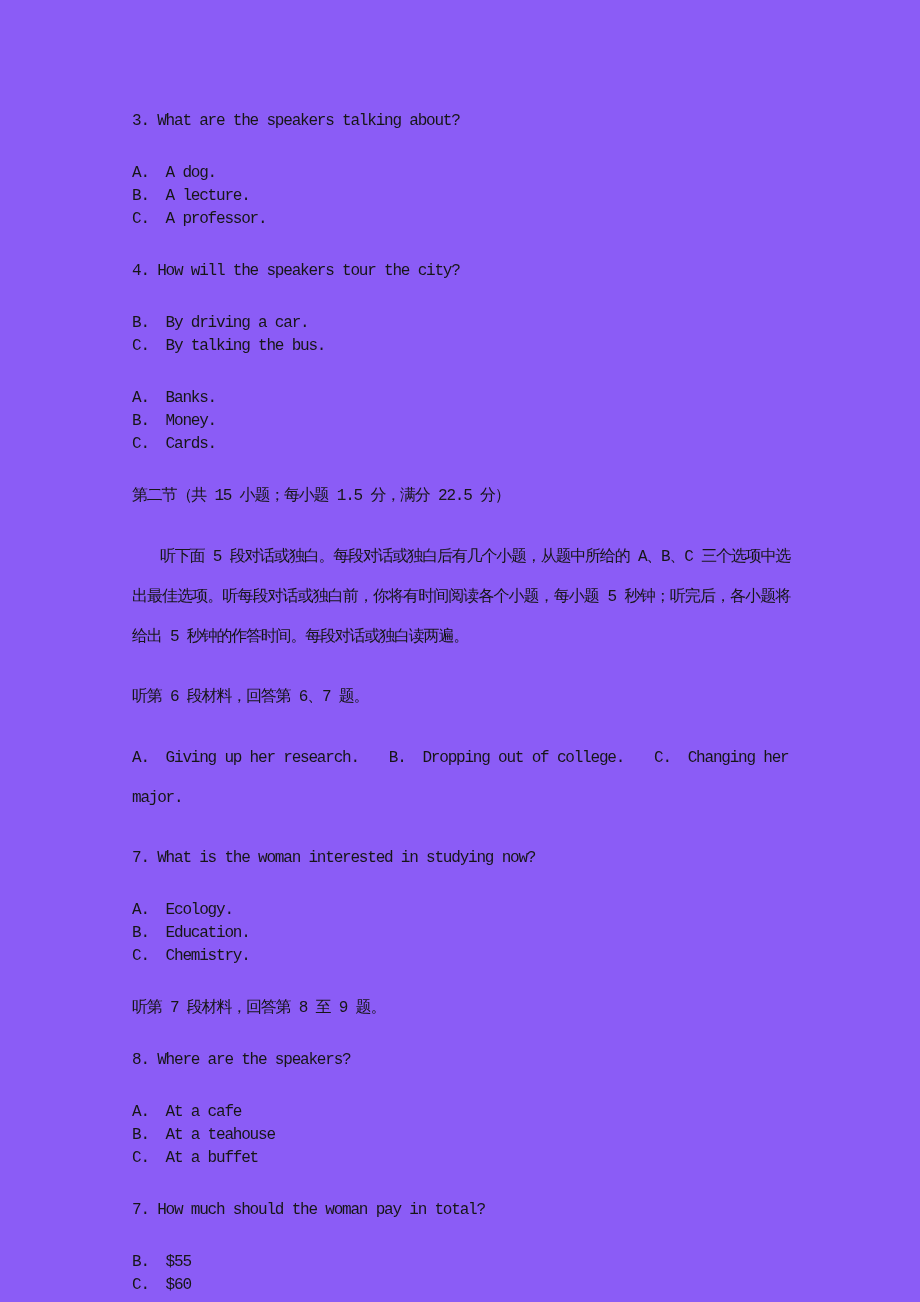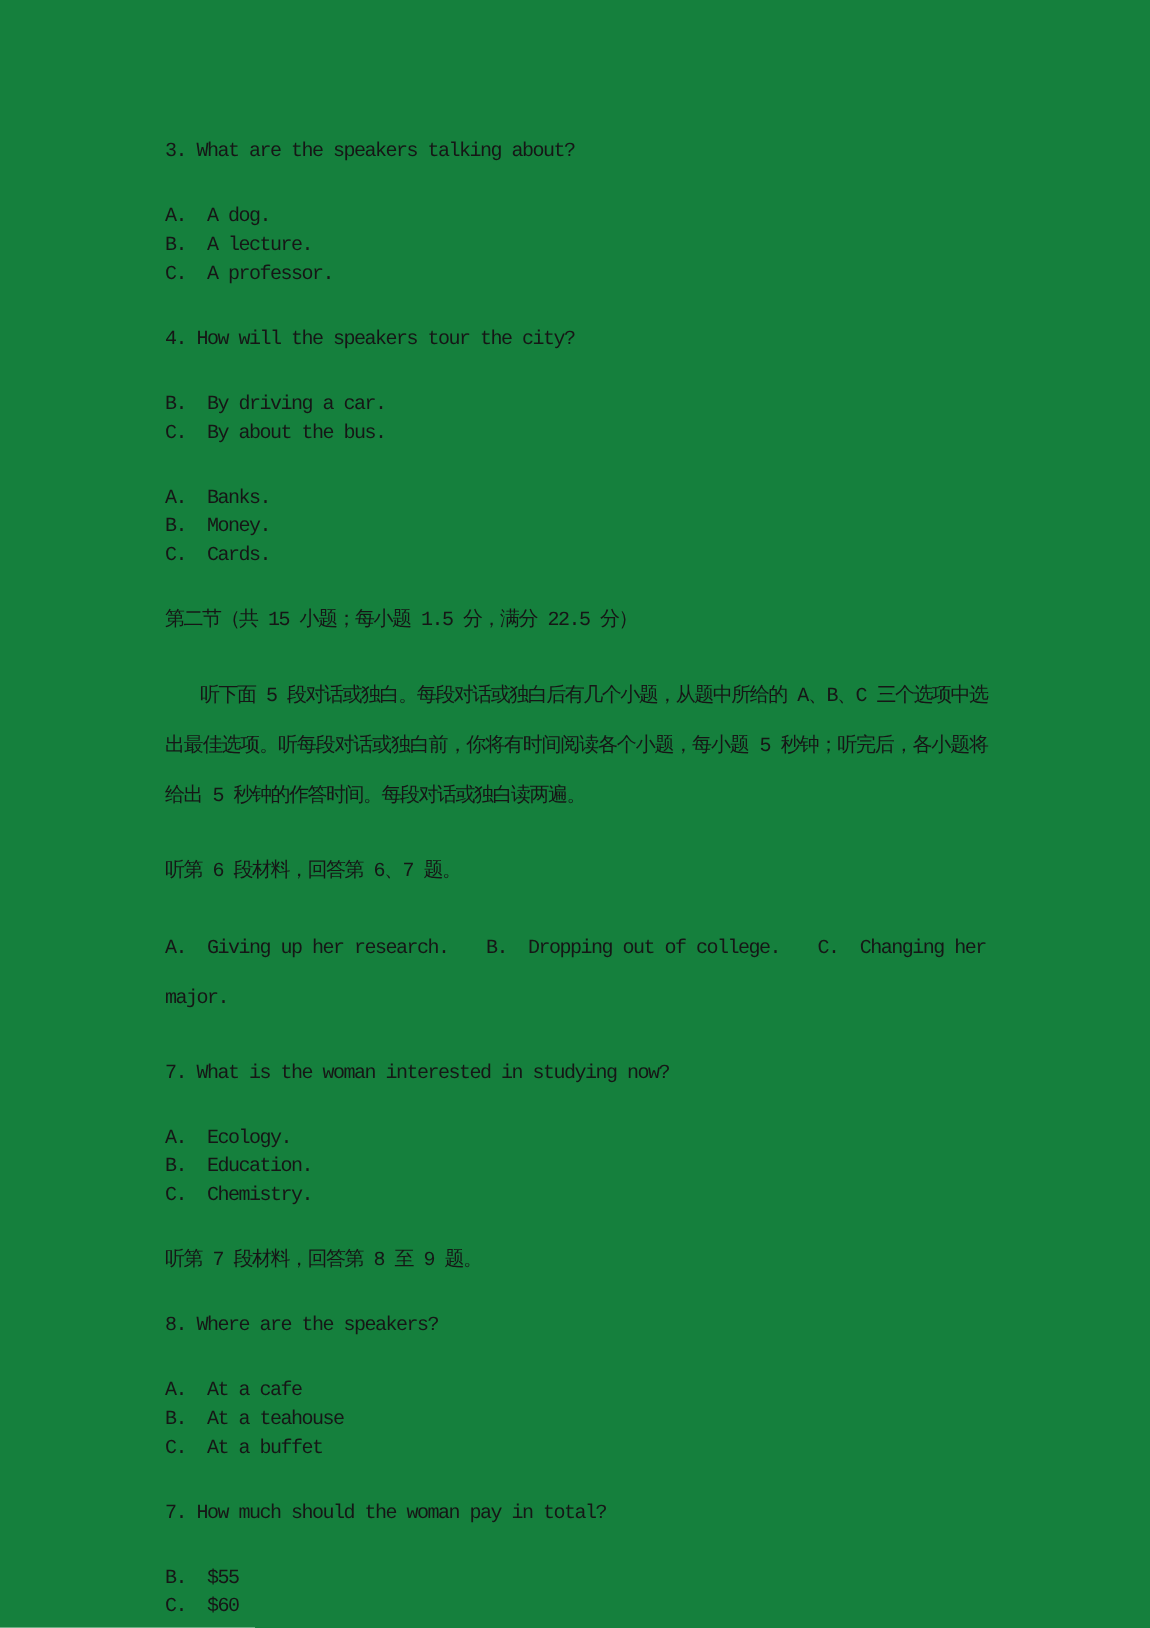--- a/index.html
+++ b/index.html
@@ -10,21 +10,21 @@
   body {
     width: 920px;
     height: 1302px;
     overflow: hidden;
   }
   .page {
     box-sizing: border-box;
     width: 920px;
     height: 1302px;
     padding: 110px 130px 0 132px;
-    background: #15803d;
+    background: #8b5cf6;
     color: #161616;
     font-family: "Liberation Mono", "DejaVu Sans Mono", monospace;
     font-size: 16px;
     letter-spacing: -1.2px;
   }
   .line {
     line-height: 23px;
     margin-bottom: 29px;
     white-space: pre-wrap;
   }
@@ -65,21 +65,21 @@
   <div class="line">3. What are the speakers talking about?</div>
   <div class="options-row">
     <span class="col-a">A.  A dog.</span>
     <span class="col-b">B.  A lecture.</span>
     <span class="col-c">C.  A professor.</span>
   </div>
 
   <div class="line">4. How will the speakers tour the city?</div>
   <div class="options-row">
     <span class="col-b">B.  By driving a car.</span>
-    <span class="col-c">C.  By about the bus.</span>
+    <span class="col-c">C.  By talking the bus.</span>
   </div>
 
   <div class="options-row">
     <span class="col-a">A.  Banks.</span>
     <span class="col-b">B.  Money.</span>
     <span class="col-c">C.  Cards.</span>
   </div>
 
   <div class="line">第二节（共 15 小题；每小题 1.5 分，满分 22.5 分）</div>
 

